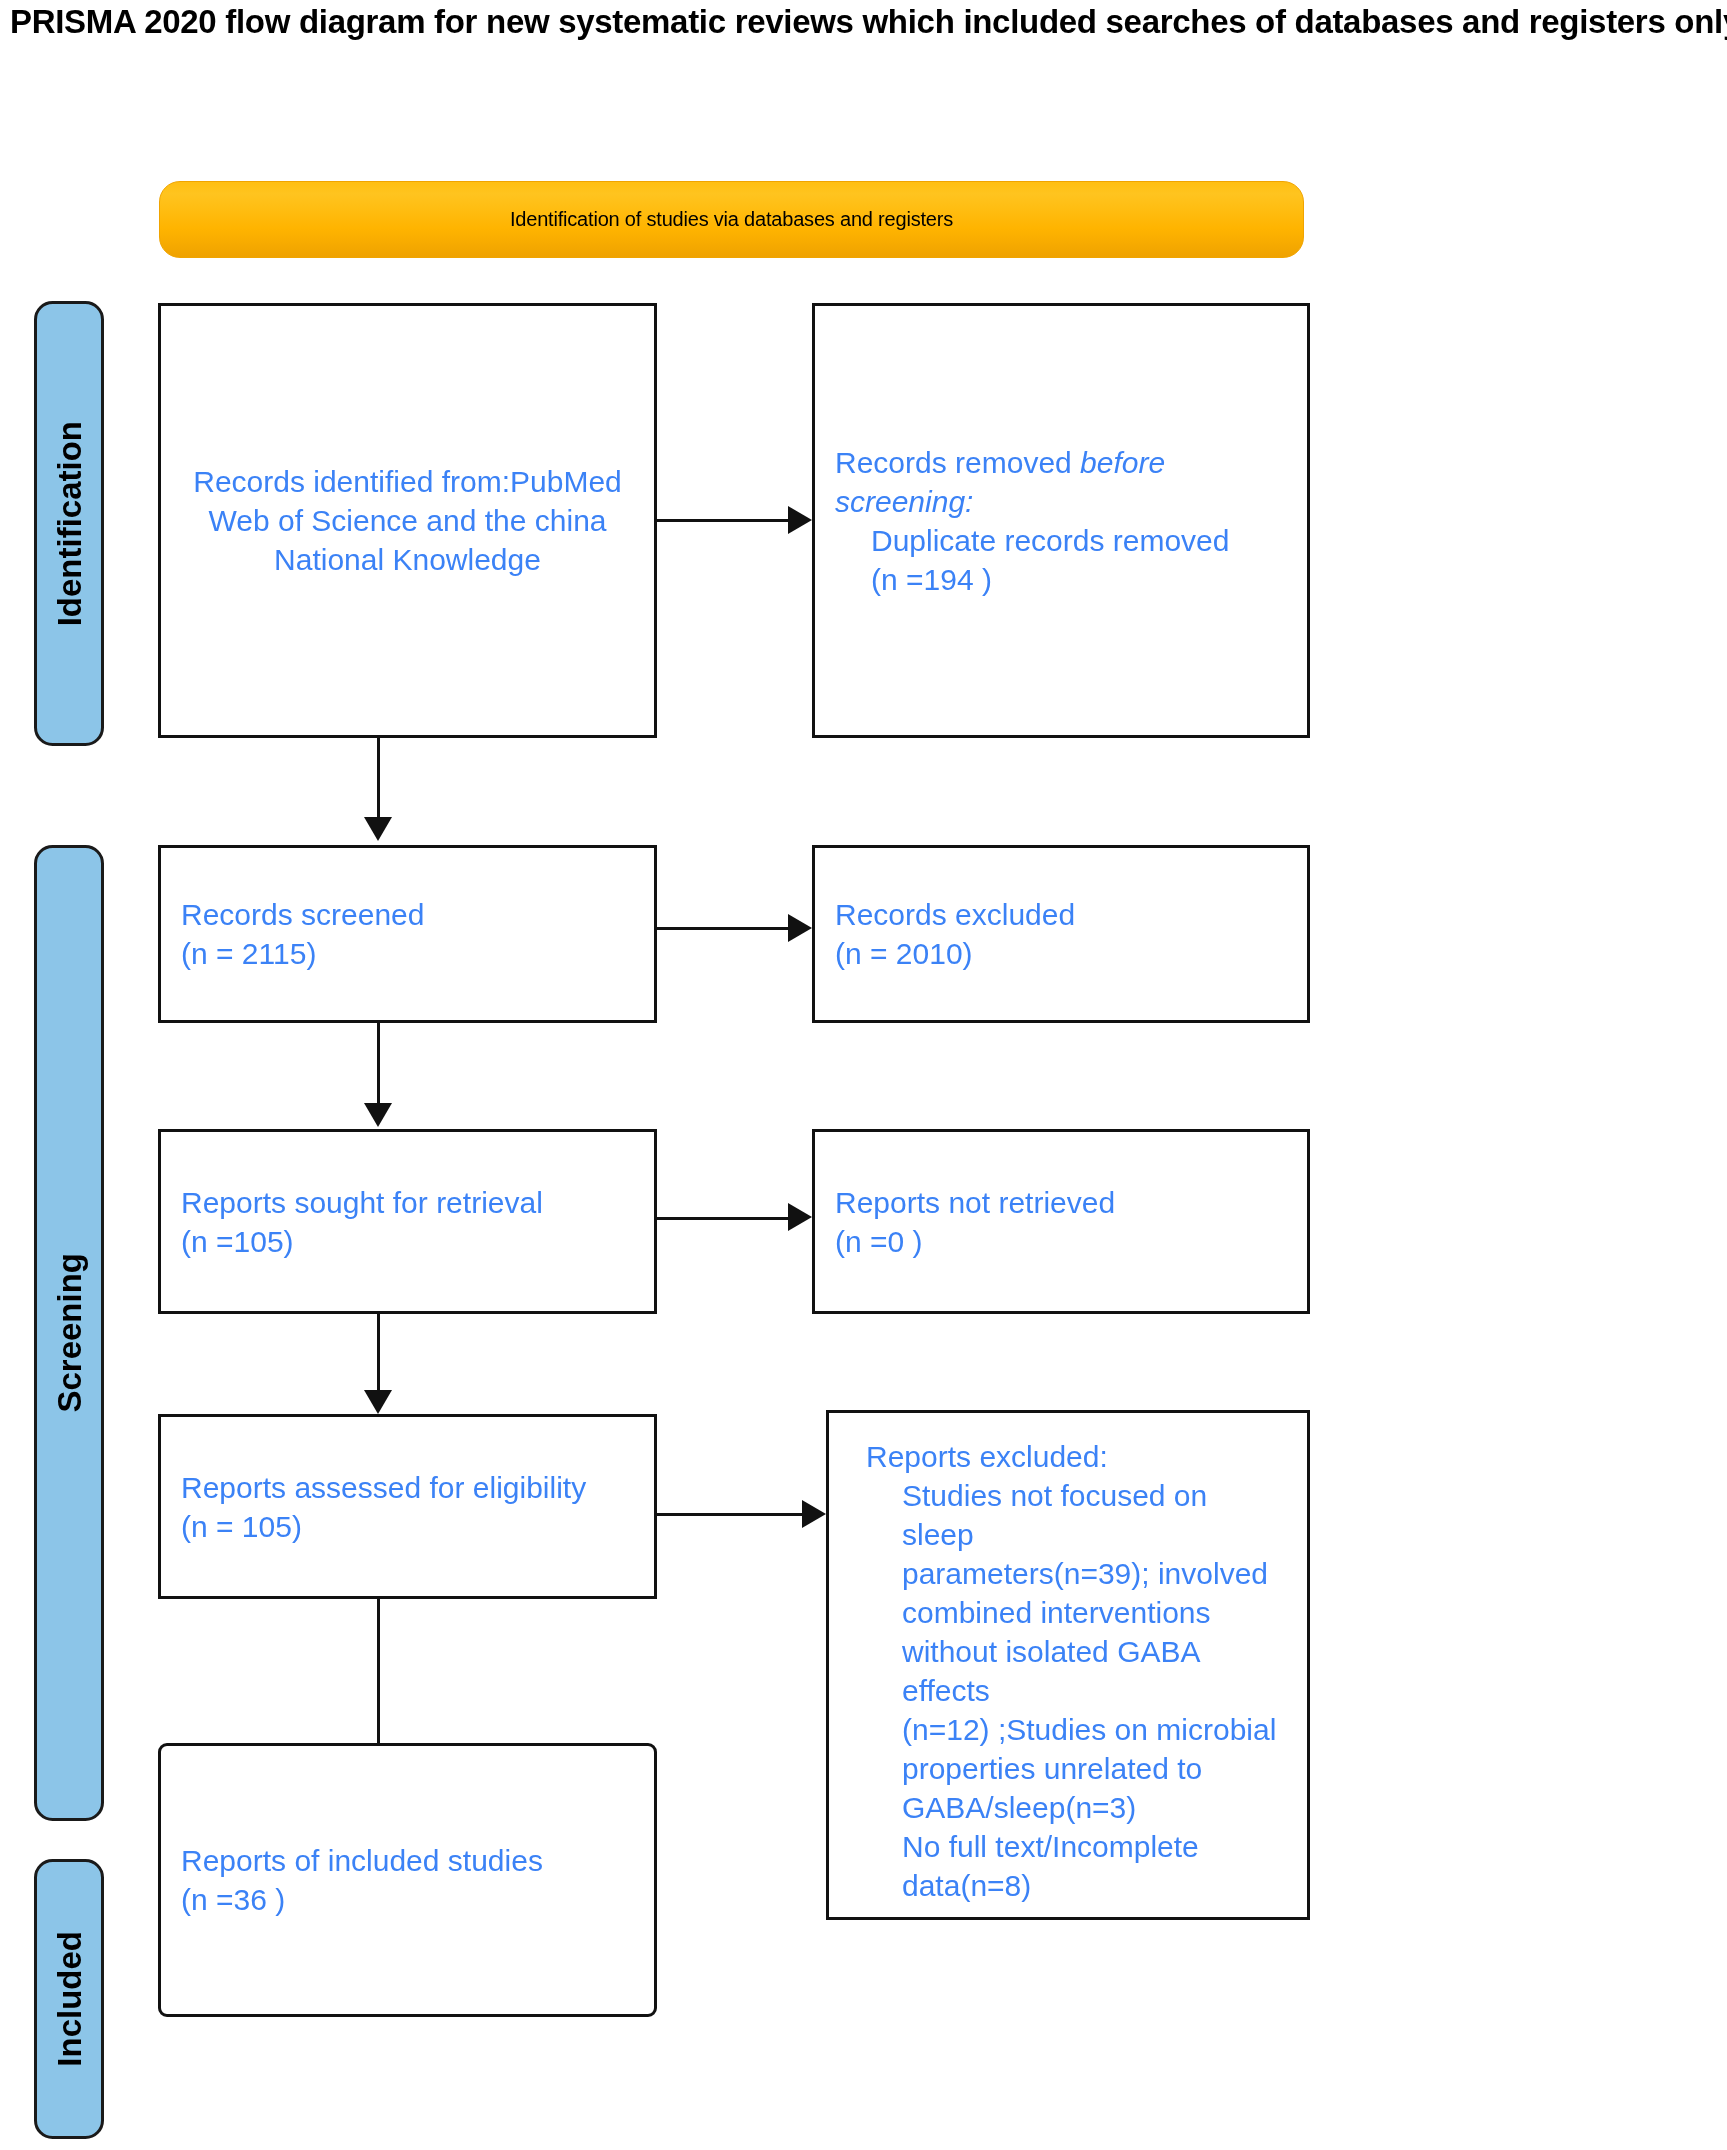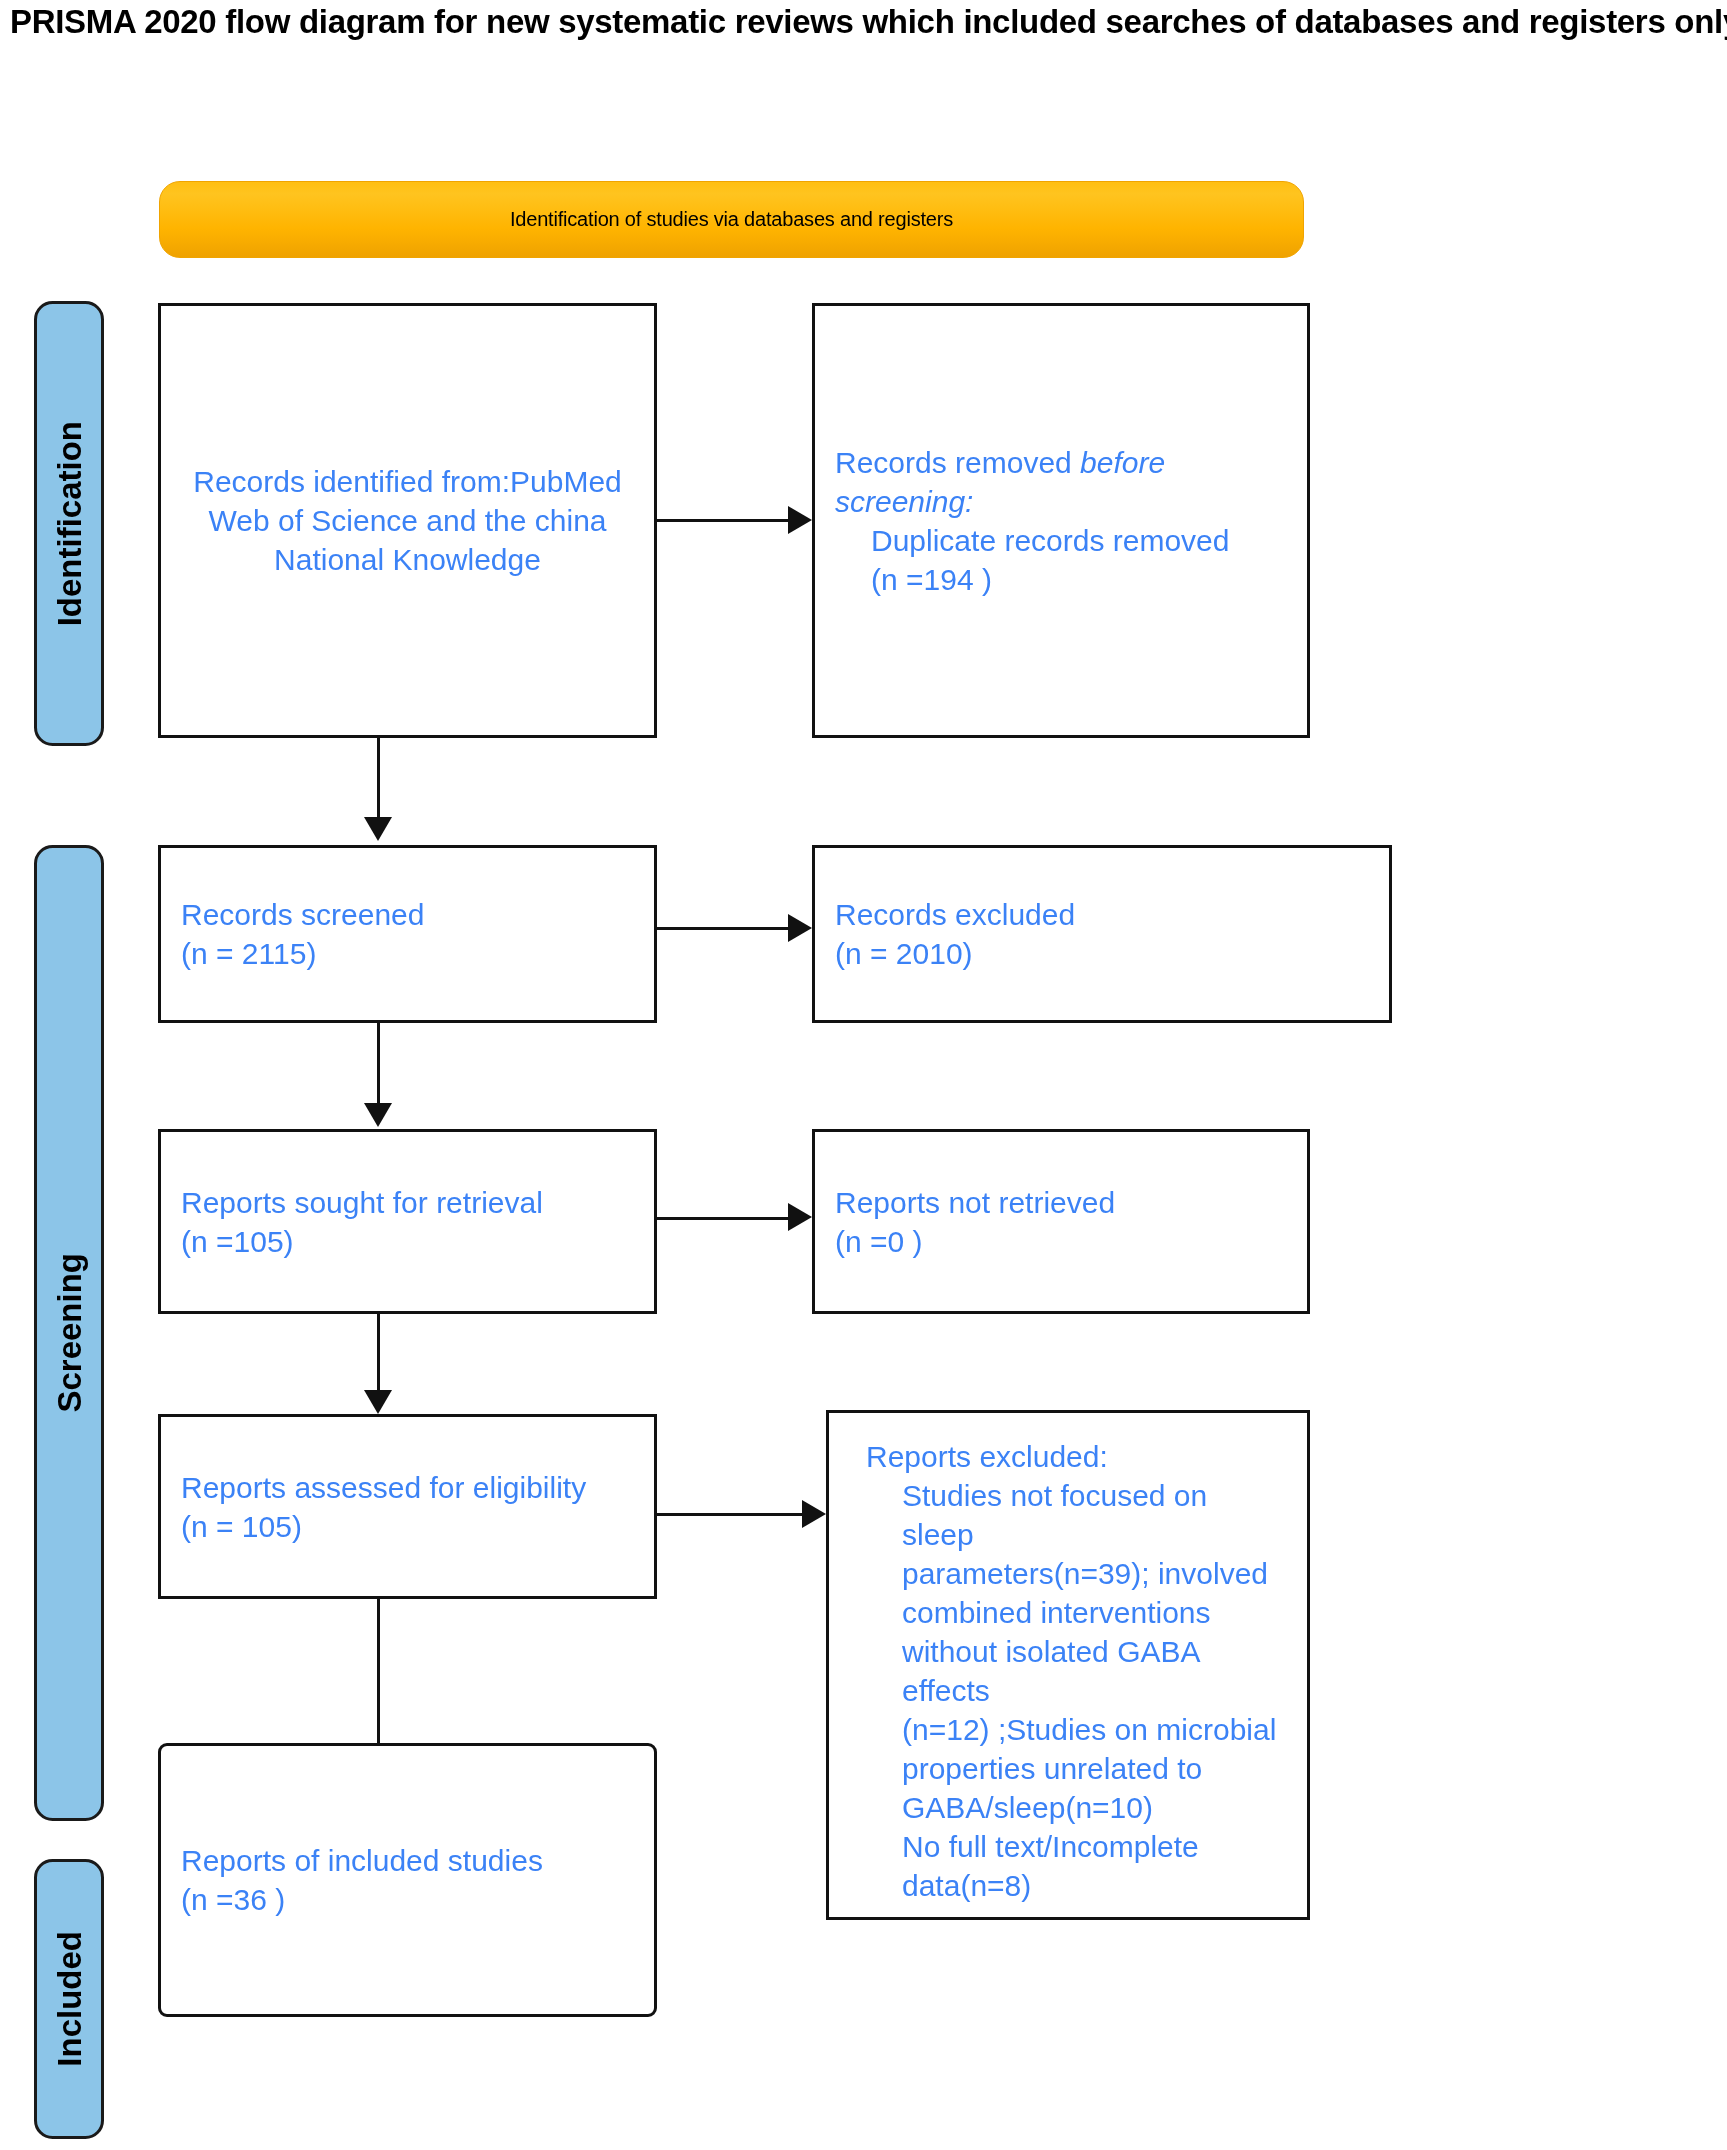--- a/index.html
+++ b/index.html
@@ -180,21 +180,21 @@
   <div class="v-line" style="left:377px; top:738px; width:2.7px; height:79px;"></div>
   <div class="arrow-down" style="left:364px; top:817px;"></div>
 
   <div class="flow-box pad-left" style="left:158px; top:845px; width:499px; height:178px;">
     <div class="box-text align-left">
       <span class="line">Records screened</span>
       <span class="line">(n = 2115)</span>
     </div>
   </div>
 
-  <div class="flow-box pad-left" style="left:812px; top:845px; width:580px; height:178px;">
+  <div class="flow-box pad-left" style="left:812px; top:845px; width:498px; height:178px;">
     <div class="box-text align-left">
       <span class="line">Records excluded</span>
       <span class="line">(n = 2010)</span>
     </div>
   </div>
 
   <div class="h-line" style="left:657px; top:927px; width:131px;"></div>
   <div class="arrow-right" style="left:788px; top:914px;"></div>
 
   <div class="v-line" style="left:377px; top:1023px; width:2.7px; height:80px;"></div>
@@ -229,21 +229,21 @@
 
   <div class="flow-box pad-left" style="left:826px; top:1410px; width:484px; height:510px; align-items:flex-start;">
     <div class="box-text align-left" style="padding-top:24px;margin-left:17px;">
       <span class="line">Reports excluded:</span>
       <span class="indent">Studies not focused on sleep</span>
       <span class="indent">parameters(n=39); involved</span>
       <span class="indent">combined interventions</span>
       <span class="indent">without isolated GABA effects</span>
       <span class="indent">(n=12) ;Studies on microbial</span>
       <span class="indent">properties unrelated to</span>
-      <span class="indent">GABA/sleep(n=10)</span>
+      <span class="indent">GABA/sleep(n=3)</span>
       <span class="indent">No full text/Incomplete</span>
       <span class="indent">data(n=8)</span>
     </div>
   </div>
 
   <div class="h-line" style="left:657px; top:1513px; width:146px;"></div>
   <div class="arrow-right" style="left:802px; top:1500px;"></div>
 
   <div class="v-line" style="left:377px; top:1599px; width:2.7px; height:201px;"></div>
   <div class="arrow-down" style="left:364px; top:1800px;"></div>

